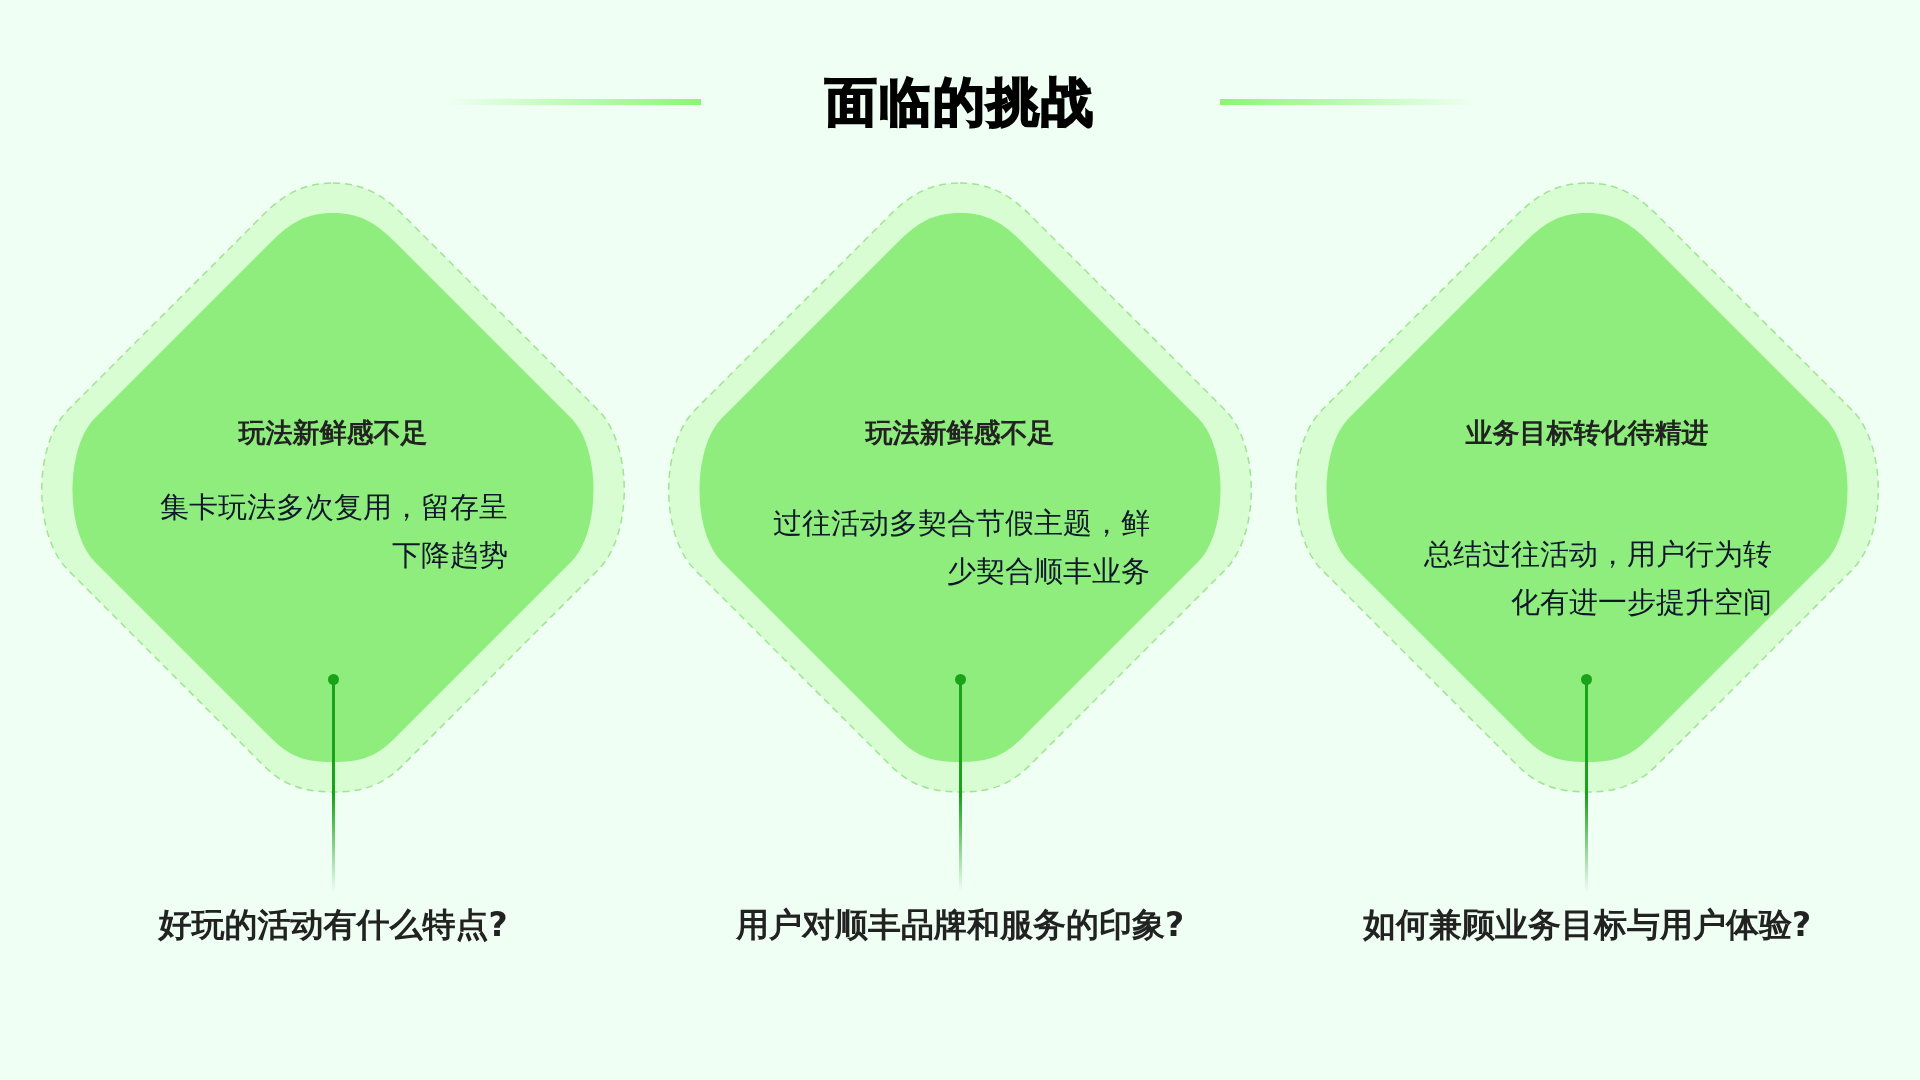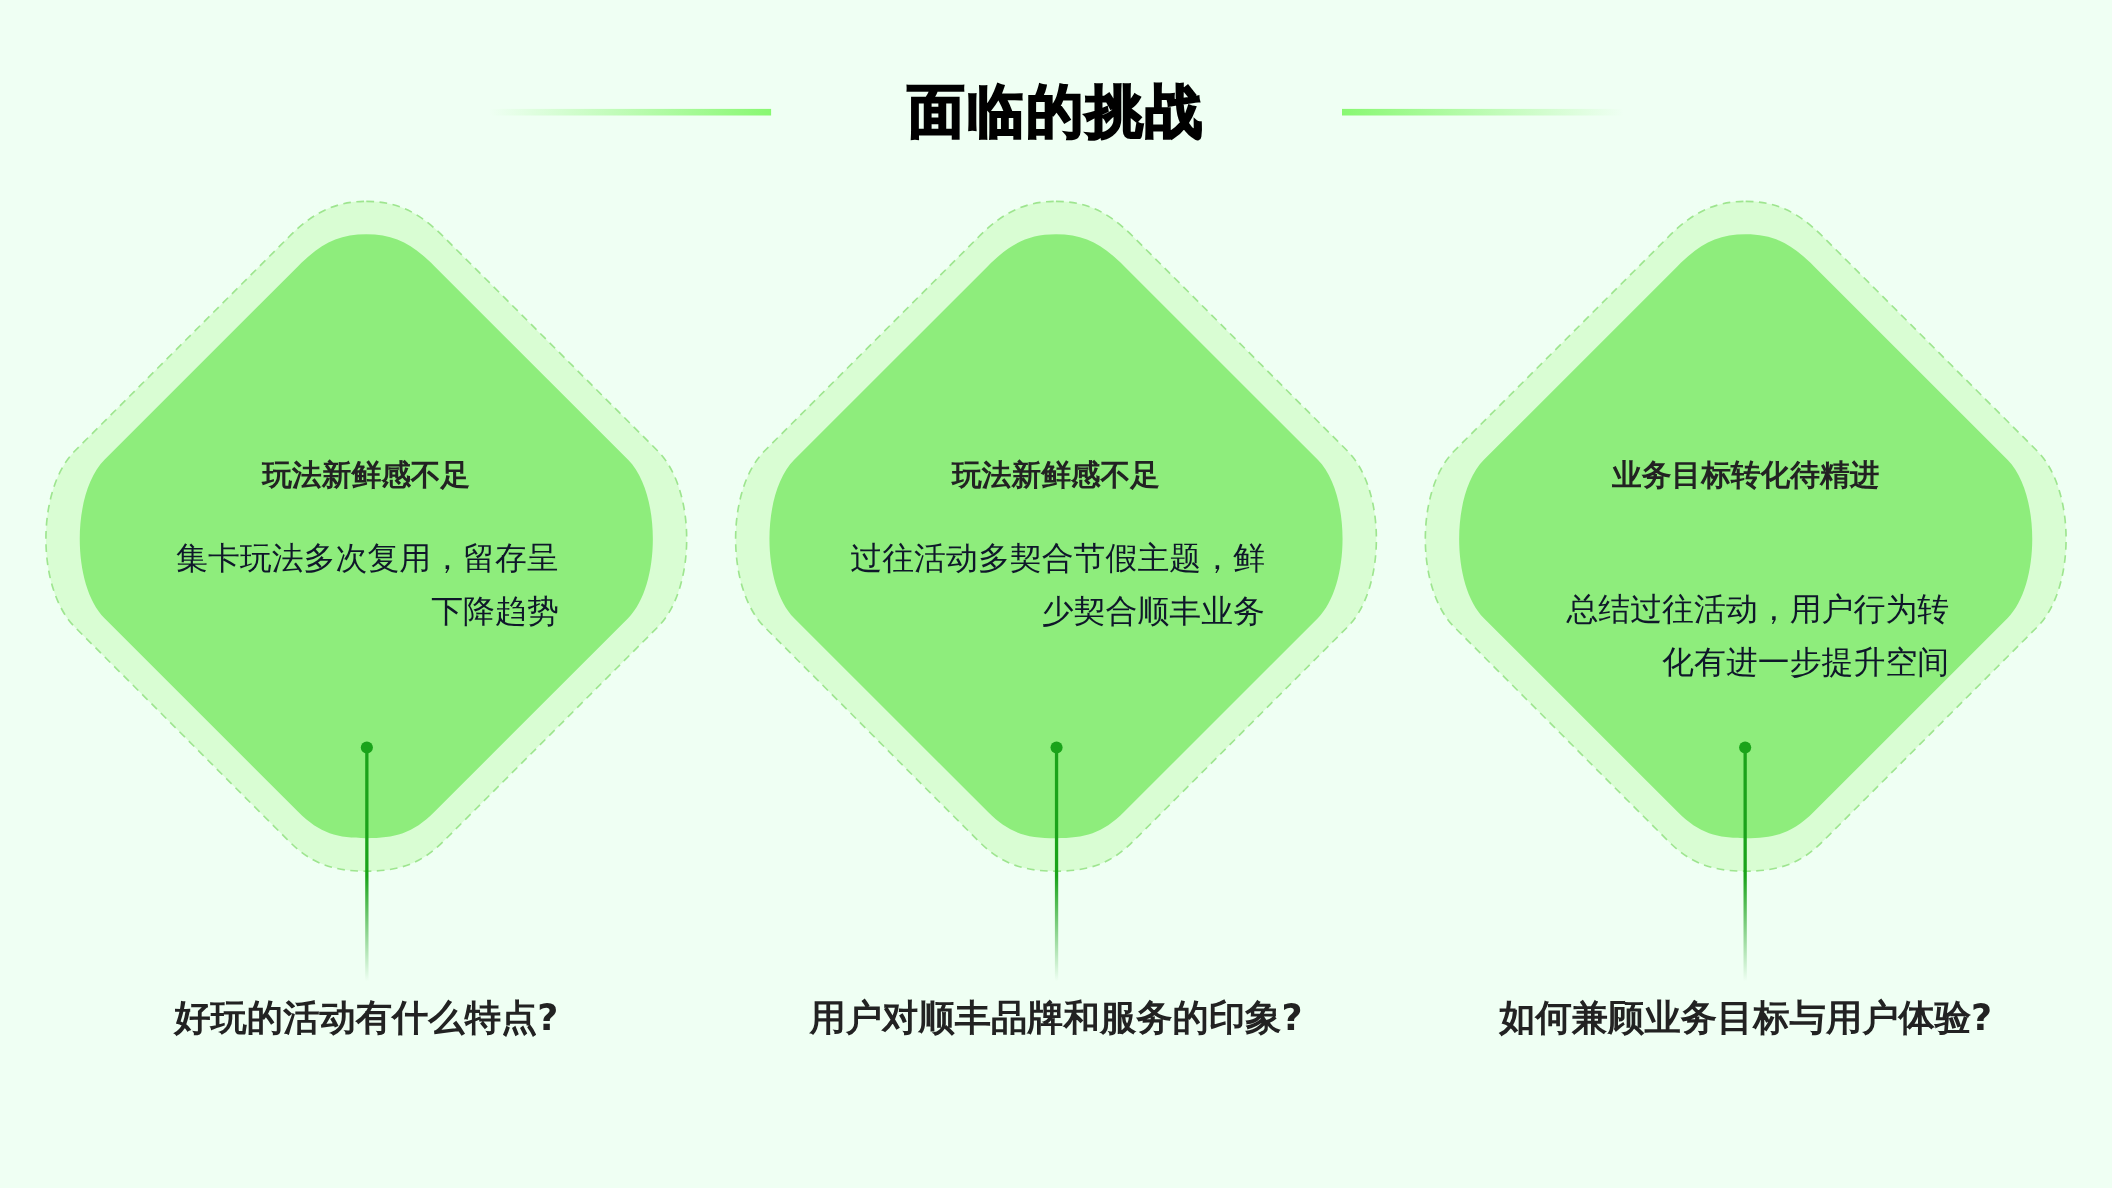--- a/index.html
+++ b/index.html
@@ -130,21 +130,21 @@
   <div class="connector-line" style="left:309px; background:linear-gradient(to bottom,#1aa31a 0%,#1aa31a 55%,rgba(26,163,26,0) 100%);"></div>
   <div class="card-question">好玩的活动有什么特点?</div>
 </div>
 
 <div class="card" style="left:650px;">
   <svg class="shape" viewBox="0 0 620 640">
     <path d="M310 13 C340 13 360 25 380 45 L575 240 C610 275 610 365 575 400 L380 595 C360 615 340 622 310 622 C280 622 260 615 240 595 L45 400 C10 365 10 275 45 240 L240 45 C260 25 280 13 310 13 Z" fill="#d9fdd3" stroke="#9ee58f" stroke-width="1.5" stroke-dasharray="7 5"></path>
     <path d="M310 43 C336 43 352 52 372 72 L548 248 C578 278 578 362 548 392 L372 568 C352 588 336 592 310 592 C284 592 268 588 248 568 L72 392 C42 362 42 278 72 248 L248 72 C268 52 284 43 310 43 Z" fill="#8eed7c"></path>
   </svg>
   <div class="card-title">玩法新鲜感不足</div>
-  <div class="card-desc" style="left:120px; width:380px;">过往活动多契合节假主题，鲜少契合顺丰业务</div>
+  <div class="card-desc" style="left:120px; width:380px;margin-top:16px;">过往活动多契合节假主题，鲜少契合顺丰业务</div>
   <div class="connector-dot" style="left:305px; background:#1aa31a;"></div>
   <div class="connector-line" style="left:309px; background:linear-gradient(to bottom,#1aa31a 0%,#1aa31a 55%,rgba(26,163,26,0) 100%);"></div>
   <div class="card-question">用户对顺丰品牌和服务的印象?</div>
 </div>
 
 <div class="card" style="left:1277px;">
   <svg class="shape" viewBox="0 0 620 640">
     <path d="M310 13 C340 13 360 25 380 45 L575 240 C610 275 610 365 575 400 L380 595 C360 615 340 622 310 622 C280 622 260 615 240 595 L45 400 C10 365 10 275 45 240 L240 45 C260 25 280 13 310 13 Z" fill="#d9fdd3" stroke="#9ee58f" stroke-width="1.5" stroke-dasharray="7 5"></path>
     <path d="M310 43 C336 43 352 52 372 72 L548 248 C578 278 578 362 548 392 L372 568 C352 588 336 592 310 592 C284 592 268 588 248 568 L72 392 C42 362 42 278 72 248 L248 72 C268 52 284 43 310 43 Z" fill="#8eed7c"></path>
   </svg>

